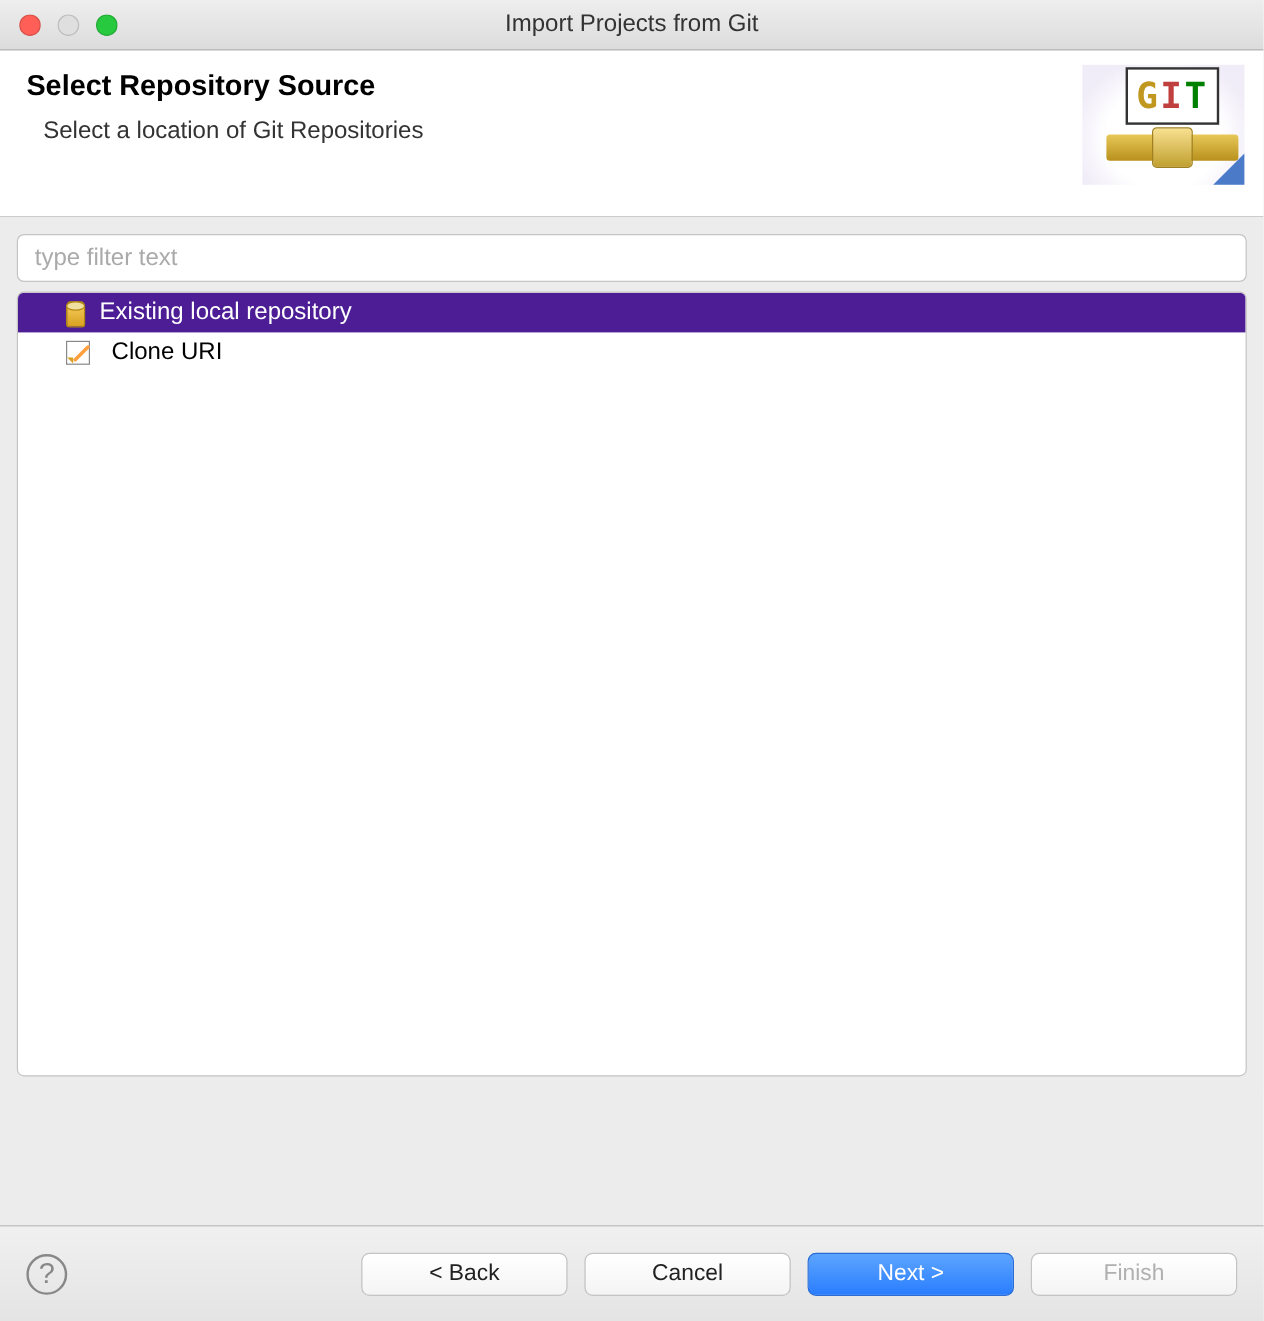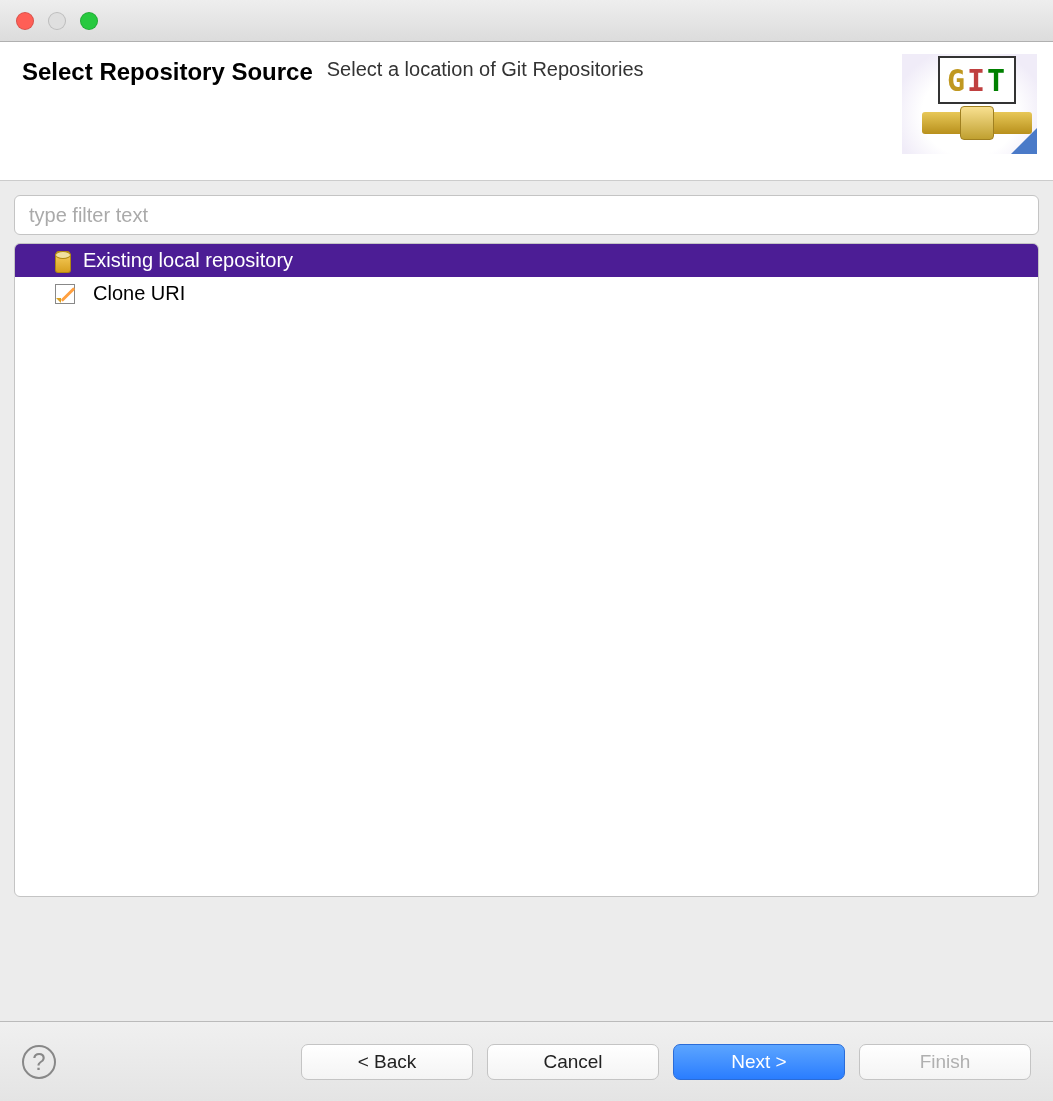--- a/index.html
+++ b/index.html
@@ -48,21 +48,21 @@
     .header-panel {
       background: #ffffff;
       padding: 16px 22px 26px 22px;
       display: flex;
       justify-content: space-between;
       align-items: flex-start;
       border-bottom: 1px solid #cccccc;
     }
     .header-text {
       display: flex;
-      flex-direction: row;
+      flex-direction: column;
     }
     .header-title {
       font-size: 24px;
       font-weight: bold;
       color: #000;
       margin-bottom: 12px;
     }
     .header-subtitle {
       font-size: 20px;
       color: #333;
@@ -276,20 +276,21 @@
   </style>
 </head>
 <body>
 
 <div class="titlebar">
   <div class="traffic-lights">
     <div class="traffic-light tl-red"></div>
     <div class="traffic-light tl-gray"></div>
     <div class="traffic-light tl-green"></div>
   </div>
+  <div class="window-title">Import Projects from Git</div>
 </div>
 
 <div class="header-panel">
   <div class="header-text">
     <div class="header-title">Select Repository Source</div>
     <div class="header-subtitle">Select a location of Git Repositories</div>
   </div>
   <div class="git-logo">
     <div class="git-logo-box">
       <span class="git-text"><span class="git-g">G</span><span class="git-i">I</span><span class="git-t">T</span></span>

